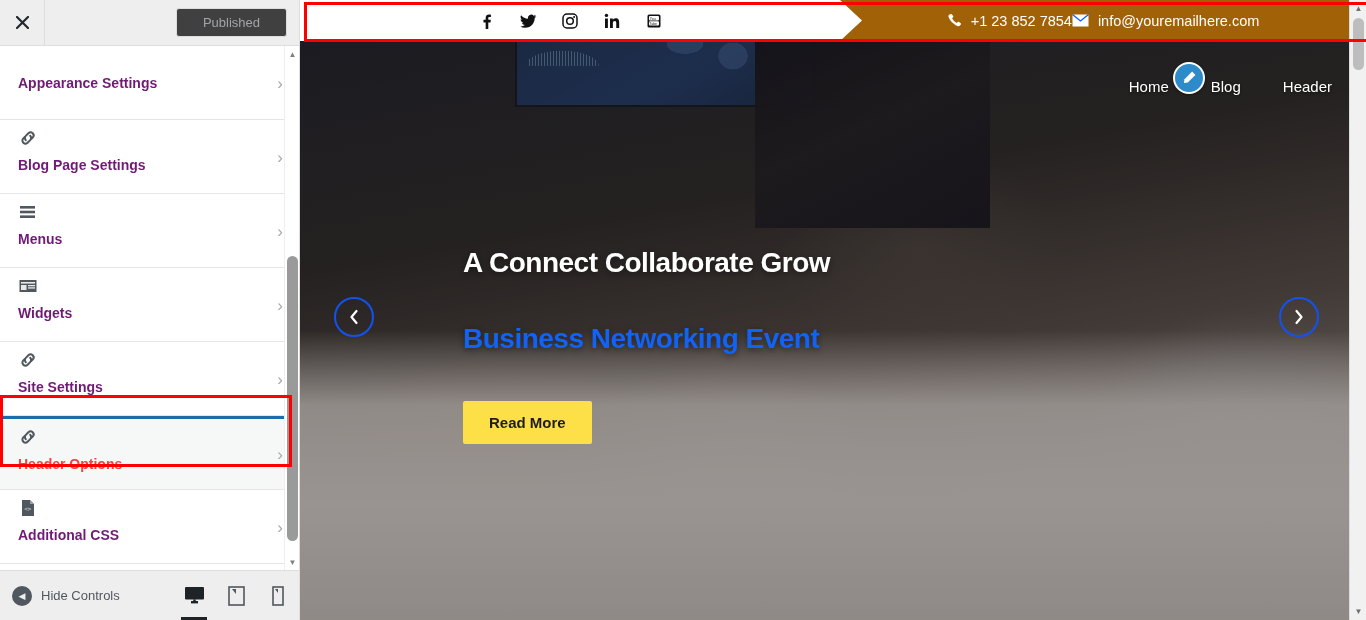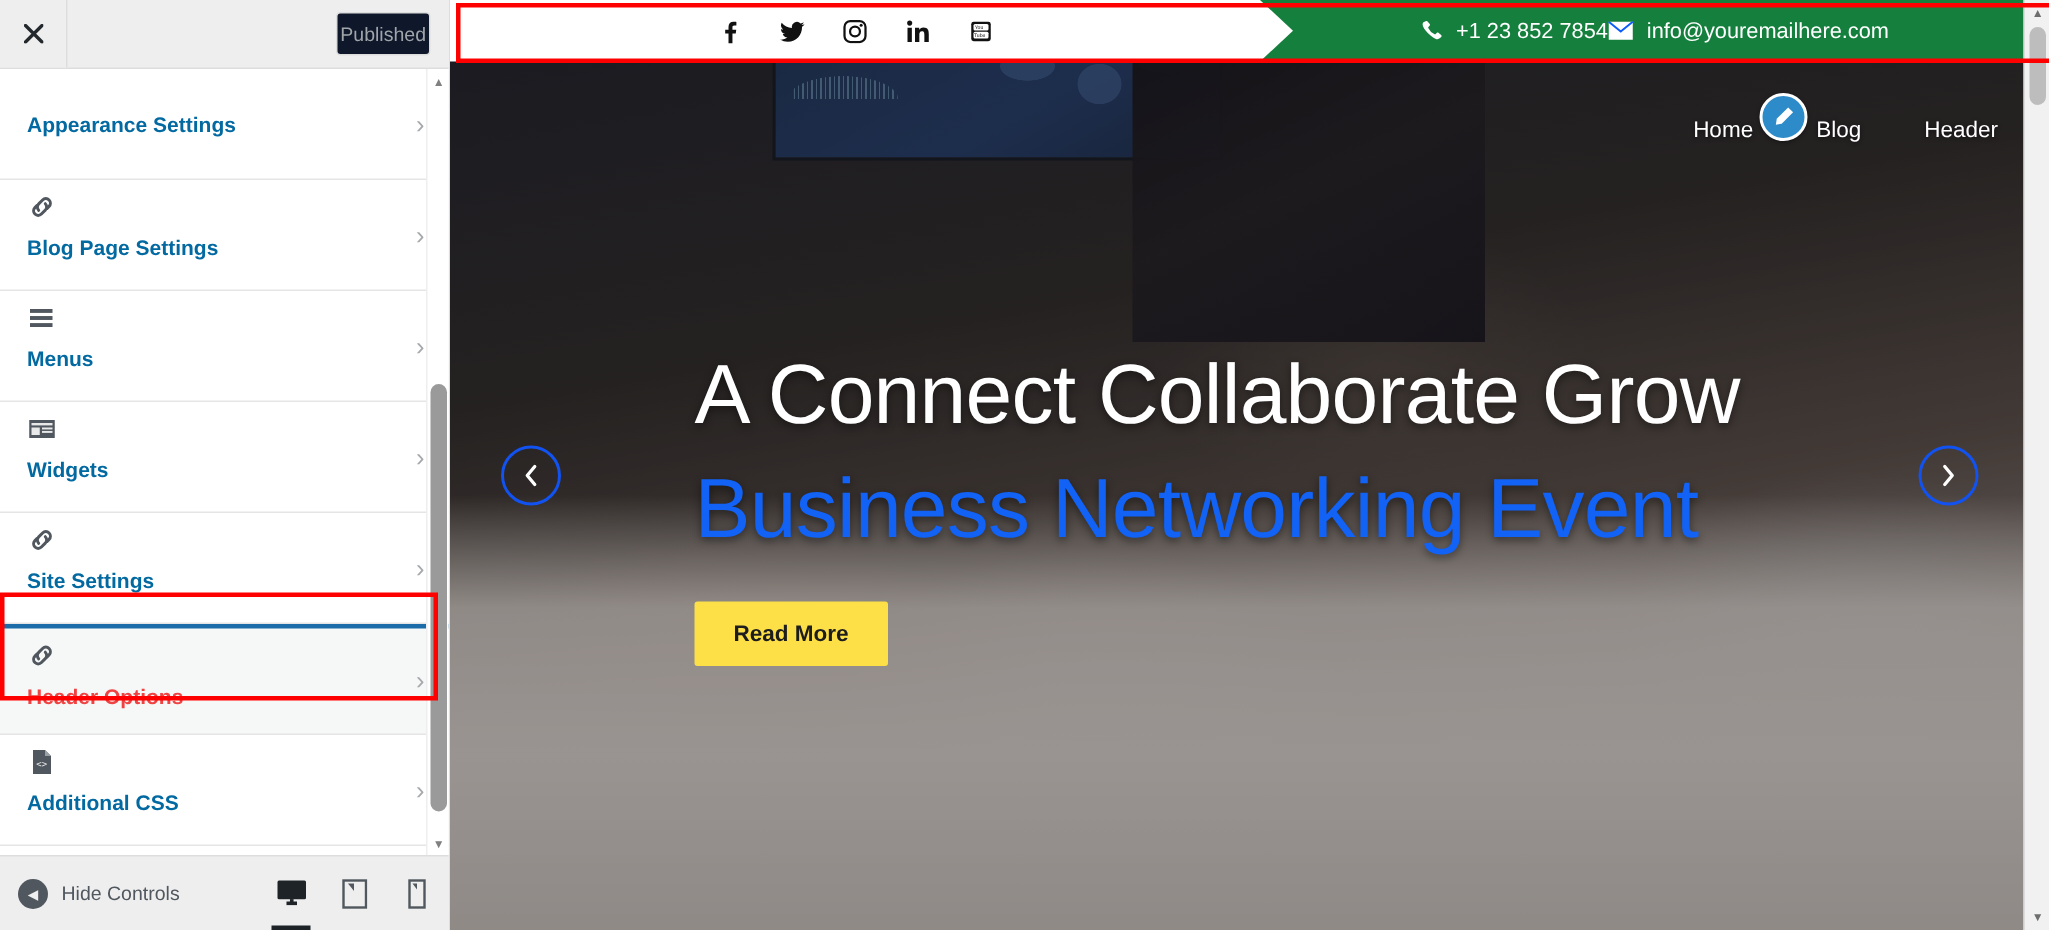--- a/index.html
+++ b/index.html
@@ -30,26 +30,26 @@
     width: 45px; flex: 0 0 45px;
     background: #eee;
     border-right: 1px solid #ddd;
     display: flex; align-items: center; justify-content: center;
     color: #23282d; font-size: 15px; cursor: pointer;
   }
   .header-spacer { flex: 1 1 auto; }
   .published-btn {
     align-self: center;
     margin-right: 12px;
-    background: #0f172a;
+    background: #404040;
     border: 1px solid #ddd;
     border-radius: 3px;
     color: #a0a5aa;
     font-size: 13px;
-    padding: 6px 2px;
+    padding: 6px 26px;
     cursor: default;
   }
 
   #panel-scroll {
     flex: 1 1 auto;
     position: relative;
     overflow: hidden;
     background: #fff;
   }
   .section-list { position: relative; }
@@ -63,21 +63,21 @@
   }
   .section-item .sec-icon {
     display: block;
     height: 22px;
     margin-bottom: 6px;
     color: #50575e;
   }
   .section-item .sec-icon svg { display:block; }
   .section-item .sec-label {
     font-size: 14px;
-    color: #0369a1;
+    color: #701a75;
     font-weight: 600;
     line-height: 18px;
   }
   .section-item .chev {
     position: absolute;
     right: 16px; top: 50%; transform: translateY(-50%);
     color: #a7aaad; font-size: 17px; font-weight: 300;
     line-height: 1;
   }
   .section-item.no-icon { padding-top: 28px; min-height: 74px; }
@@ -214,21 +214,21 @@
     color: #121212; display: flex; align-items: center; justify-content: center;
     cursor: pointer; width: 18px; height: 18px;
   }
   #topbar .wedge {
     position: absolute; right: -22px; top: 0; width: 22px; height: 41px;
     background: #ffffff;
     clip-path: polygon(0 0, 100% 50%, 0 100%);
     z-index: 2;
   }
   #topbar .tb-right {
-    flex: 1 1 auto; background: #15803d;
+    flex: 1 1 auto; background: #a16207;
     display: flex; align-items: center; justify-content: center;
     color: #fff; font-size: 14.5px;
   }
   #topbar .contact { display: flex; align-items: center; gap: 9px; cursor: pointer; }
   #topbar .contact .ci { display:flex; align-items:center; }
 
   
   #redbox-topbar { left: 4px; top: 2px; width: 1334px; height: 40px; }
 
   
@@ -249,21 +249,21 @@
     z-index: 18; cursor: pointer;
     box-shadow: 0 1px 3px rgba(0,0,0,.4);
   }
 
   
   #hero-content {
     position: absolute; left: 163px; top: 225px; z-index: 12;
     width: 730px;
   }
   #hero-content .line {
-    font-size: 56px; font-weight: 400; color: #fff;
+    font-size: 28px; font-weight: 700; color: #fff;
     line-height: 76px; letter-spacing: -0.5px;
     text-shadow: 0 2px 6px rgba(0,0,0,.45);
     white-space: nowrap;
   }
   #hero-content .line.accent { color: #1162f5; }
   #read-more {
     display: inline-block; margin-top: 24px;
     background: #fde047; color: #1d1d1d;
     font-size: 15px; font-weight: 700;
     padding: 13px 26px; border: none; border-radius: 2px;

